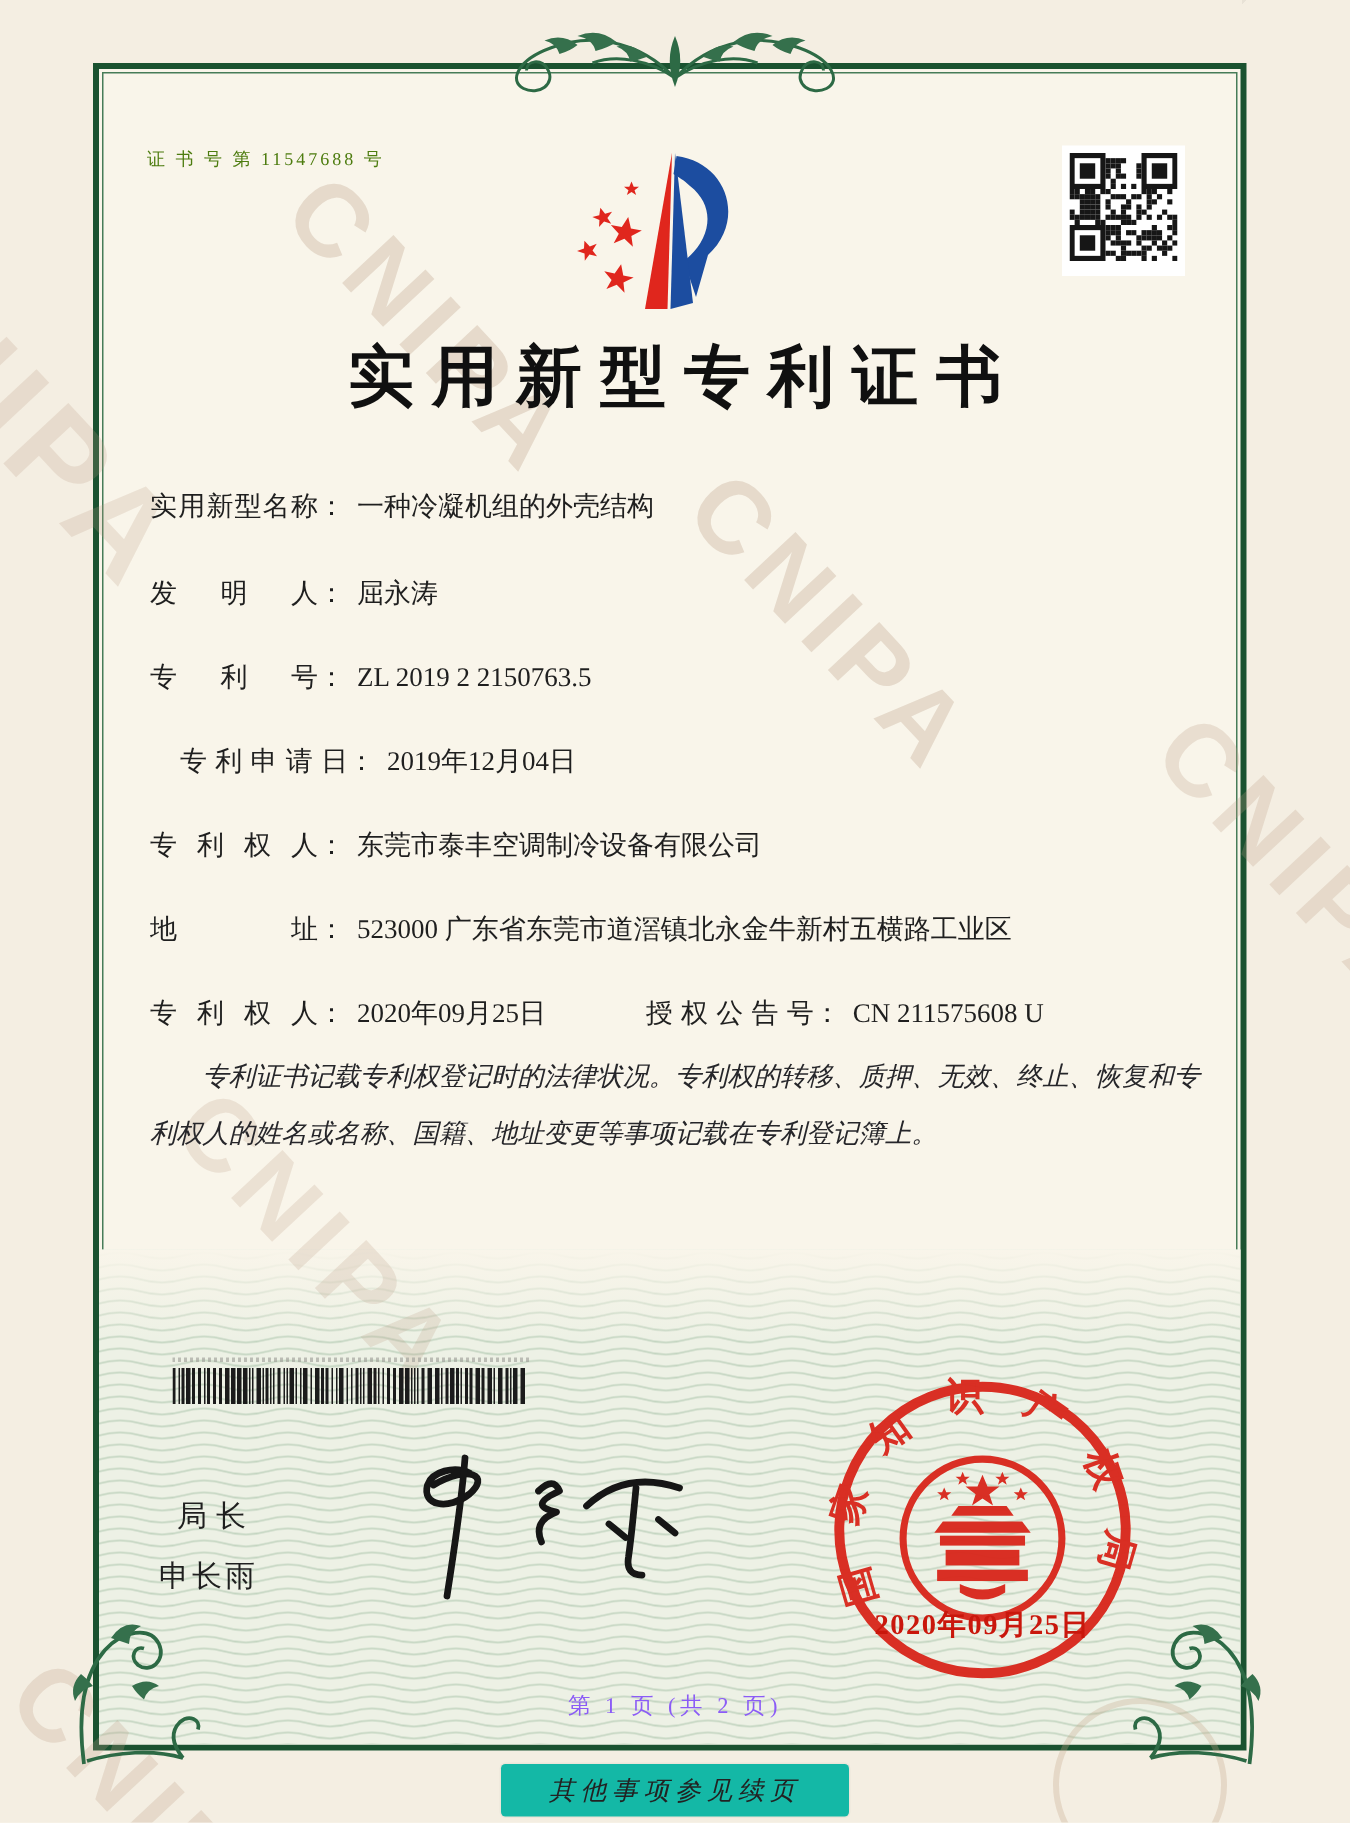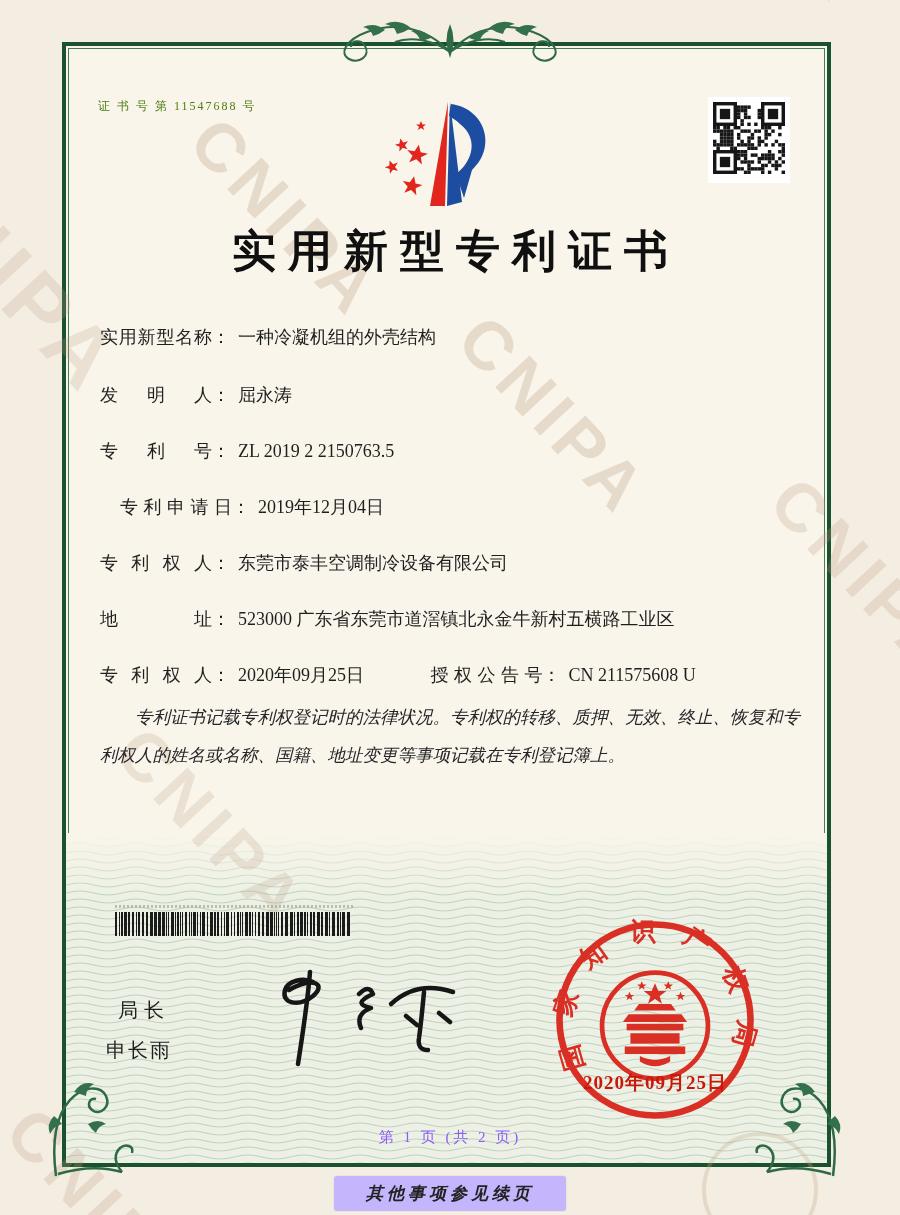--- a/index.html
+++ b/index.html
@@ -75,21 +75,21 @@
   .director-name{position:absolute;left:106px;top:1037px;z-index:3;font-size:20px;letter-spacing:2px;}
   .signature{position:absolute;left:255px;top:968px;z-index:4;}
   .seal{position:absolute;left:551px;top:916px;z-index:4;opacity:.96;}
   .seal-date{
     position:absolute;left:551px;top:1070px;width:208px;z-index:5;text-align:center;
     color:#c9170c;font-size:19px;font-weight:bold;letter-spacing:1px;white-space:nowrap;
   }
   .page-no{position:absolute;left:0;right:0;top:1128px;z-index:3;text-align:center;font-size:15px;color:#8b5cf6;letter-spacing:3px;}
   .footer-note-box{
     position:absolute;left:50%;top:1176px;transform:translateX(-50%);z-index:3;
-    background:#c4b5fd;border-radius:3px;padding:6px 32px;box-shadow:0 0 0 1px rgba(0,0,0,.03);font-weight:bold;
+    background:#14b8a6;border-radius:3px;padding:6px 32px;box-shadow:0 0 0 1px rgba(0,0,0,.03);
   }
   .footer-note{font-size:17px;font-style:italic;letter-spacing:4px;color:#222;}
 </style>
 </head>
 <body>
 
 <div class="frame">
   <div class="waves-zone">
     <svg width="761" height="330">
       <defs>

